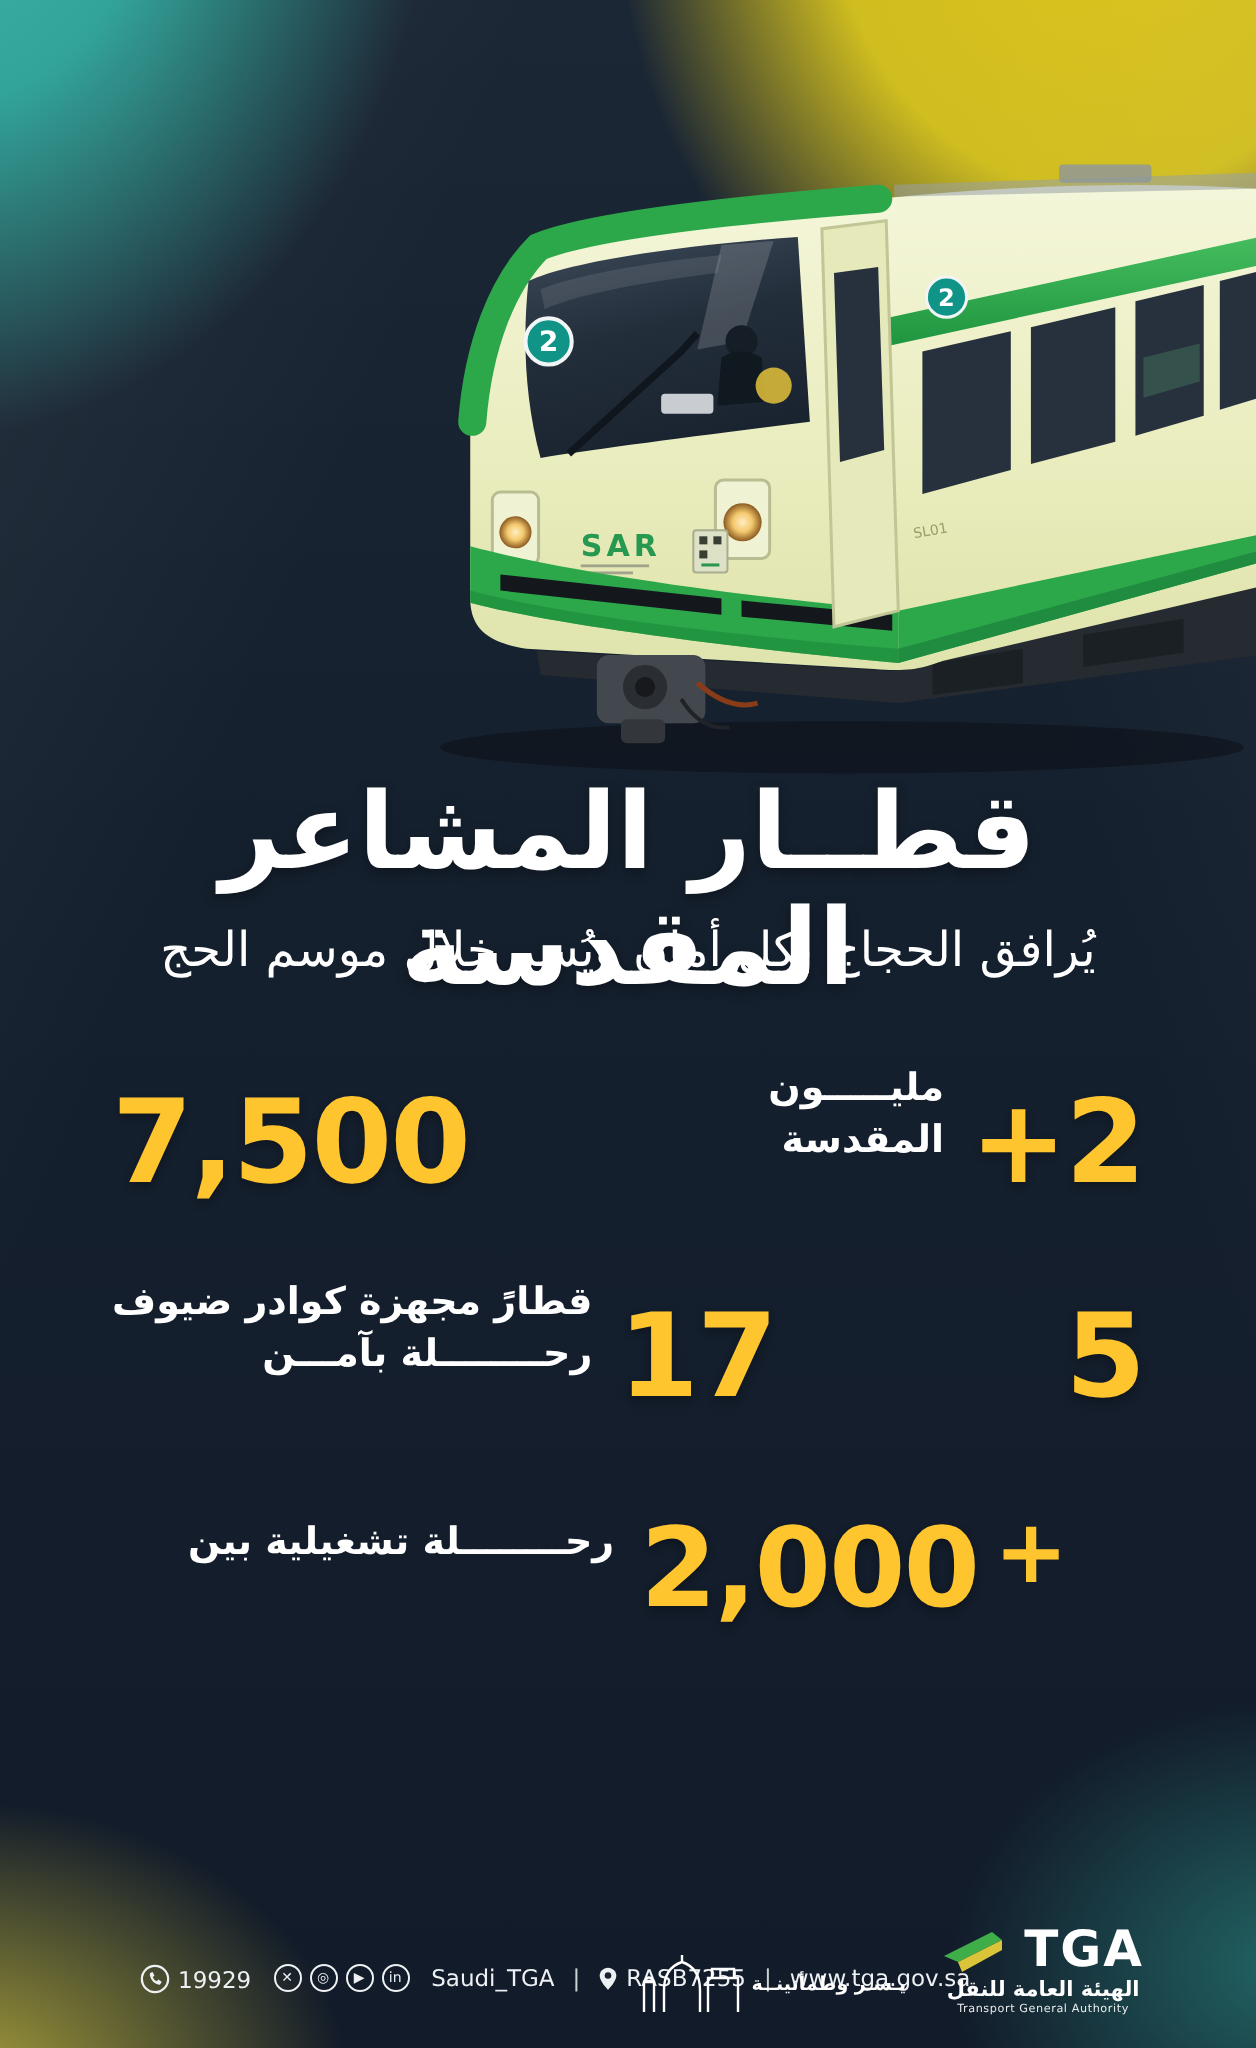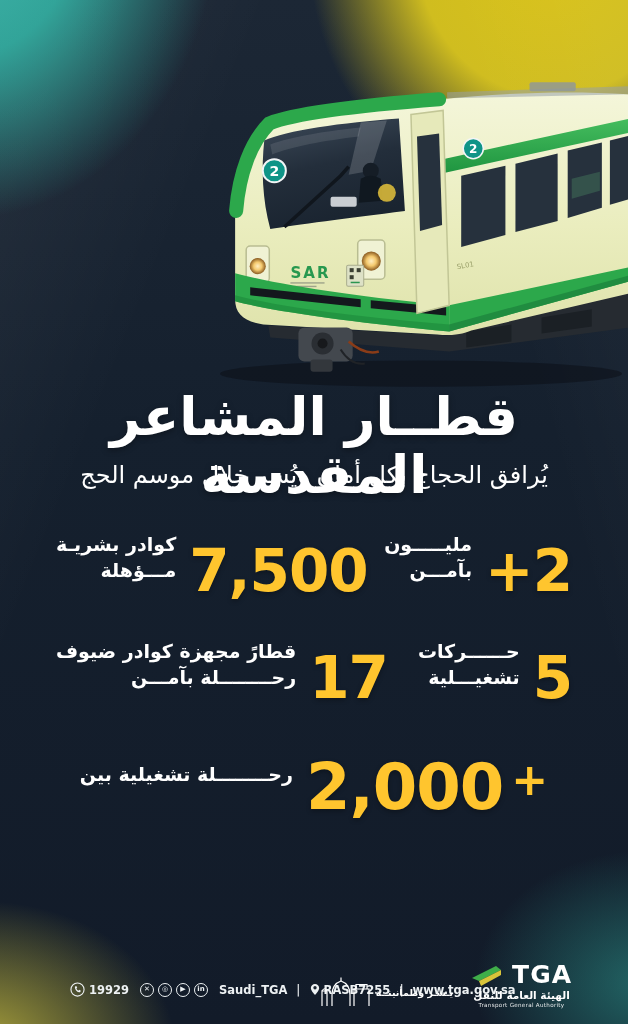--- a/index.html
+++ b/index.html
@@ -41,37 +41,37 @@
   .stats { position:absolute; top:516px; left:56px; right:56px; direction:rtl; }
   .stat-row { display:flex; justify-content:space-between; align-items:center; margin-bottom:23px; min-height:84px; }
   .stat-row.center { justify-content:center; gap:8px; }
   .stat { display:flex; align-items:center; gap:13px; }
   .stat-num {
     color:#FFC52E; font-size:58px; font-weight:700; line-height:1;
     direction:ltr; unicode-bidi:isolate; letter-spacing:-1px;
     text-shadow:0 2px 5px rgba(0,0,0,0.3);
     margin-top:25px;
   }
-  .stat-row.center .stat-num { font-size:64px; }
+  .stat-row.center .stat-num { font-size:55px; }
   .stat-plus { color:#FFC52E; font-size:44px; font-weight:700; line-height:1; margin-top:10px; }
   .stat-label { color:#ffffff; font-size:19px; font-weight:700; line-height:1.35; text-align:right; }
   .stat-label span { display:block; }
 
   .closing {
     position:absolute; top:820px; left:28px; right:28px;
     margin:0; text-align:center; direction:rtl;
     color:#ffffff; font-size:29px; font-weight:700; line-height:1.8;
   }
   .closing span { display:block; }
 
   .footer { position:absolute; left:0; right:0; bottom:0; height:86px; }
   .footer-left {
     position:absolute; left:70px; bottom:27px;
-    display:flex; align-items:center; gap:6px;
-    color:#edf1f3; font-size:11.5px; white-space:nowrap;font-weight:bold;
+    display:flex; align-items:flex-start; gap:6px;
+    color:#edf1f3; font-size:11.5px; white-space:nowrap;
   }
   .footer-left .grp { display:flex; align-items:center; gap:4px; }
   .soc-row { display:flex; align-items:center; gap:4px; margin:0 5px; }
   .soc {
     width:14px; height:14px; border:1px solid #edf1f3; border-radius:50%;
     display:flex; align-items:center; justify-content:center;
     font-size:7px; line-height:1; color:#edf1f3;
   }
   .sep { opacity:.85; margin:0 3px; }
 
@@ -187,39 +187,31 @@
 
   <h1 class="title">قطــار المشاعر المقدسة</h1>
   <p class="subtitle">يُرافق الحجاج بكل أمان ويُسر خلال موسم الحج</p>
 
   <div class="stats">
     <div class="stat-row">
       <div class="stat">
         <span class="stat-num">+2</span>
         <span class="stat-label">
           <span>مليـــــون</span>
-          <span>بآمـــن</span>
+          <span>المقدسة</span>
         </span>
       </div>
       <div class="stat">
         <span class="stat-num">7,500</span>
-        <span class="stat-label">
-          <span>كوادر بشريـة</span>
-          <span>مـــؤهلة</span>
-        </span>
       </div>
     </div>
 
     <div class="stat-row">
       <div class="stat">
         <span class="stat-num">5</span>
-        <span class="stat-label">
-          <span>حــــــركات</span>
-          <span>تشغيـــلية</span>
-        </span>
       </div>
       <div class="stat">
         <span class="stat-num">17</span>
         <span class="stat-label">
           <span>قطارً مجهزة كوادر ضيوف</span>
           <span>رحــــــــلة بآمـــن</span>
         </span>
       </div>
     </div>
 

